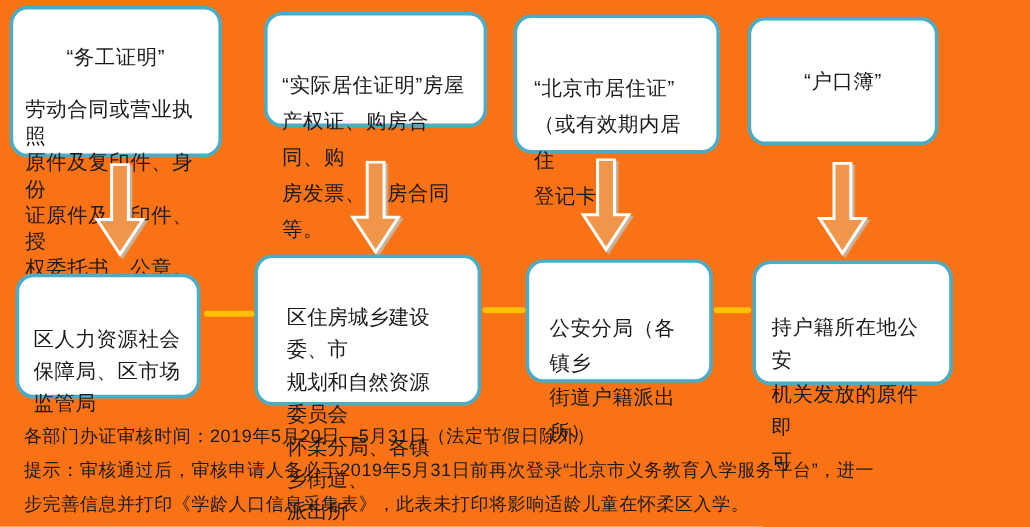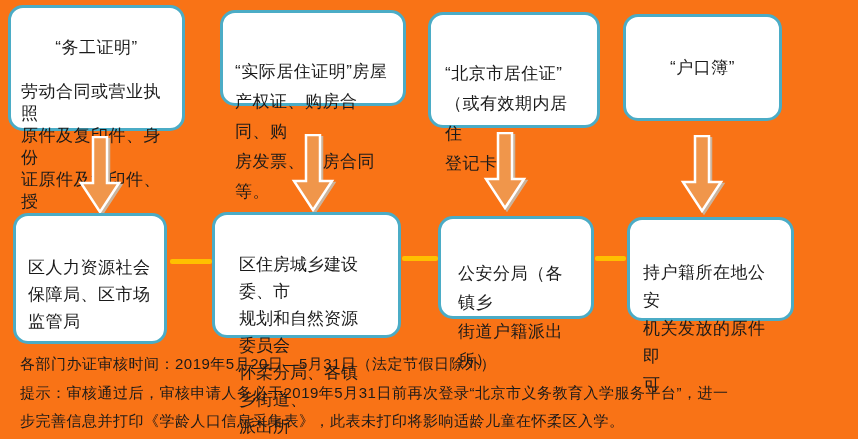--- a/index.html
+++ b/index.html
@@ -15,21 +15,21 @@
     background:#ffffff; font-size:17px; letter-spacing:0.5px;
     white-space:pre-line;
   }
   
   .t1 { left:8px;   top:5px;  width:177px; height:126px; padding:7px 10px;  line-height:22px; }
   .t2 { left:220px; top:10px; width:186px; height:96px; padding:14px 12px; line-height:30px; }
   .t3 { left:428px; top:12px; width:172px; height:116px; padding:14px 14px; line-height:30px; }
   .t4 { left:623px; top:14px; width:159px; height:107px; display:flex; align-items:center; justify-content:center; }
   .t1 .box-title { text-align:center; }
   
-  .b1 { left:13px;  top:213px; width:154px; height:131px; padding:11px 12px; line-height:27px; }
+  .b1 { left:13px;  top:228px; width:154px; height:104px; padding:11px 12px; line-height:27px; }
   .b2 { left:212px; top:212px; width:189px; height:126px; padding:9px 24px;  line-height:27px; letter-spacing:0; }
   .b3 { left:438px; top:216px; width:156px; height:103px; padding:11px 17px; line-height:29px; }
   .b4 { left:627px; top:217px; width:167px; height:104px; padding:11px 13px; line-height:28px; }
   
   .arrow { position:absolute; width:44px; height:78px; }
   .arrow svg { filter:drop-shadow(2px 2px 0px #cbb39b); }
   .a1 { left:78px;  top:136px; }
   .a2 { left:291px; top:134px; }
   .a3 { left:483px; top:132px; }
   .a4 { left:680px; top:135px; }

